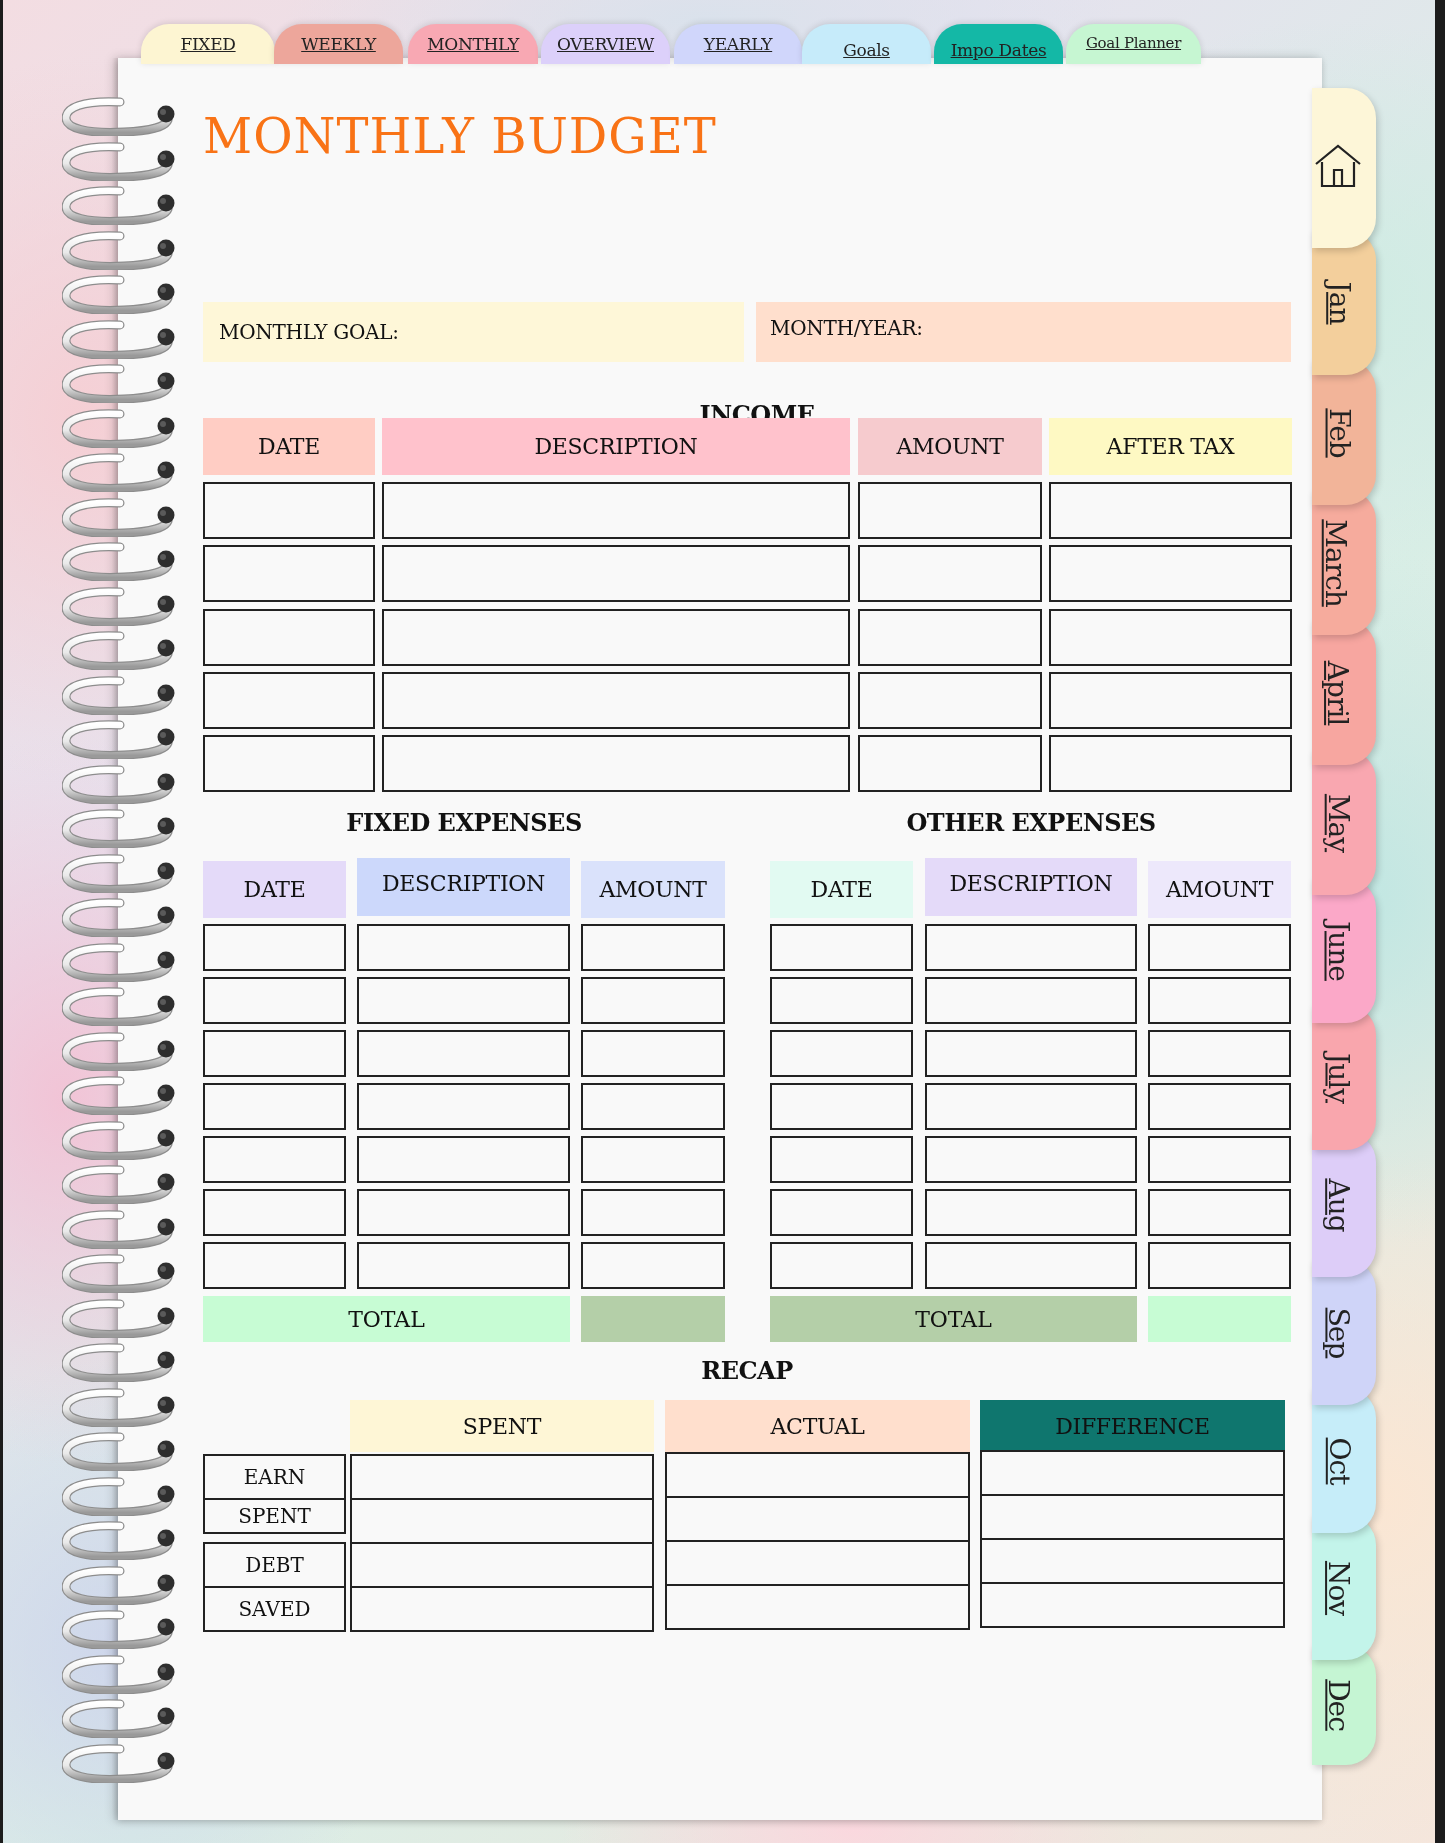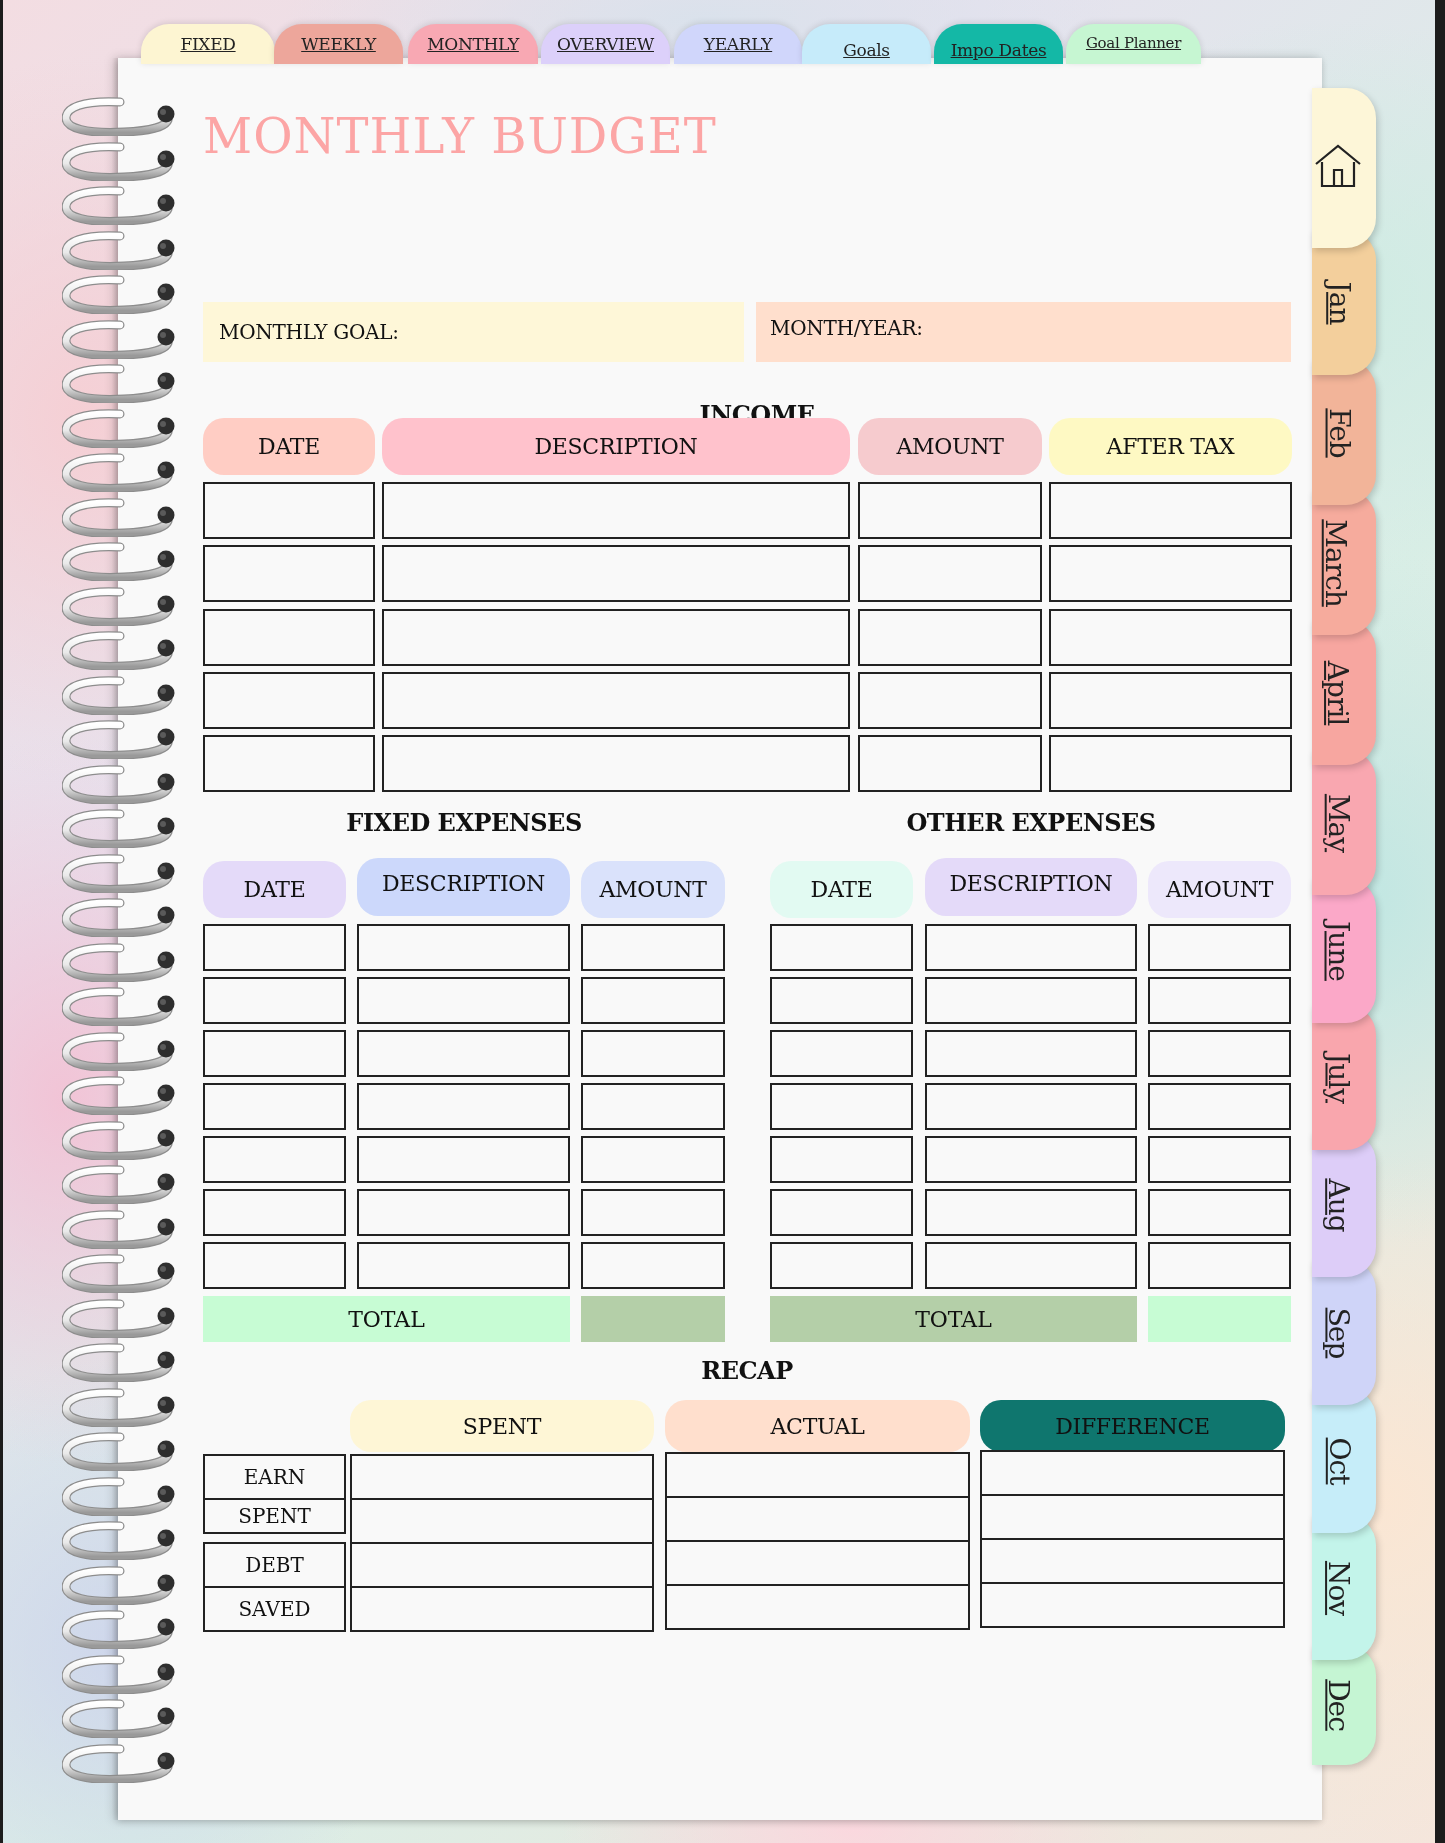--- a/index.html
+++ b/index.html
@@ -23,24 +23,24 @@
   .ttab.low{padding-top:16px;}
 
   
   .rtab{position:absolute;left:1312px;width:64px;border-radius:0 30px 30px 0;box-shadow:2px 3px 7px rgba(0,0,0,.18);cursor:pointer;}
   .rtab .lbl{position:absolute;left:50%;top:50%;transform:translate(-60%,-50%) rotate(90deg);white-space:nowrap;font-family:"DejaVu Serif",serif;font-size:28px;color:#222;text-decoration:underline;letter-spacing:-1px;}
 
   
   .rings{position:absolute;left:62px;top:96px;width:120px;height:1690px;}
   .ring{position:absolute;left:0;width:120px;height:36px;}
 
-  .title{position:absolute;left:203px;top:108px;font-family:"DejaVu Serif",serif;font-size:48px;color:#fca5a5;letter-spacing:1px;}
+  .title{position:absolute;left:203px;top:108px;font-family:"DejaVu Serif",serif;font-size:48px;color:#f97316;letter-spacing:1px;}
   .band{position:absolute;top:302px;height:60px;box-sizing:border-box;padding-left:16px;display:flex;align-items:center;font-family:"DejaVu Serif",serif;font-size:20px;color:#111;letter-spacing:-.3px;}
   .sec{position:absolute;font-family:"DejaVu Serif",serif;font-weight:bold;font-size:24px;color:#111;text-align:center;letter-spacing:-.5px;}
-  .hdr{position:absolute;display:flex;justify-content:center;align-items:center;font-family:"DejaVu Serif",serif;font-size:22px;color:#111;letter-spacing:-.3px;border-radius:21px;}
+  .hdr{position:absolute;display:flex;justify-content:center;align-items:center;font-family:"DejaVu Serif",serif;font-size:22px;color:#111;letter-spacing:-.3px;}
   .cell{position:absolute;border:2.5px solid #222;box-sizing:border-box;background:#f9f9f9;cursor:text;}
   .total{position:absolute;display:flex;justify-content:center;align-items:center;font-family:"DejaVu Serif",serif;font-size:22px;color:#111;}
   .rlabel{position:absolute;border:2.5px solid #222;box-sizing:border-box;display:flex;justify-content:center;align-items:center;font-family:"DejaVu Serif",serif;font-size:20px;color:#111;background:#f9f9f9;}
 </style>
 </head>
 <body>
 
 <div class="bg"></div>
 
 <div id="top-tabs">

